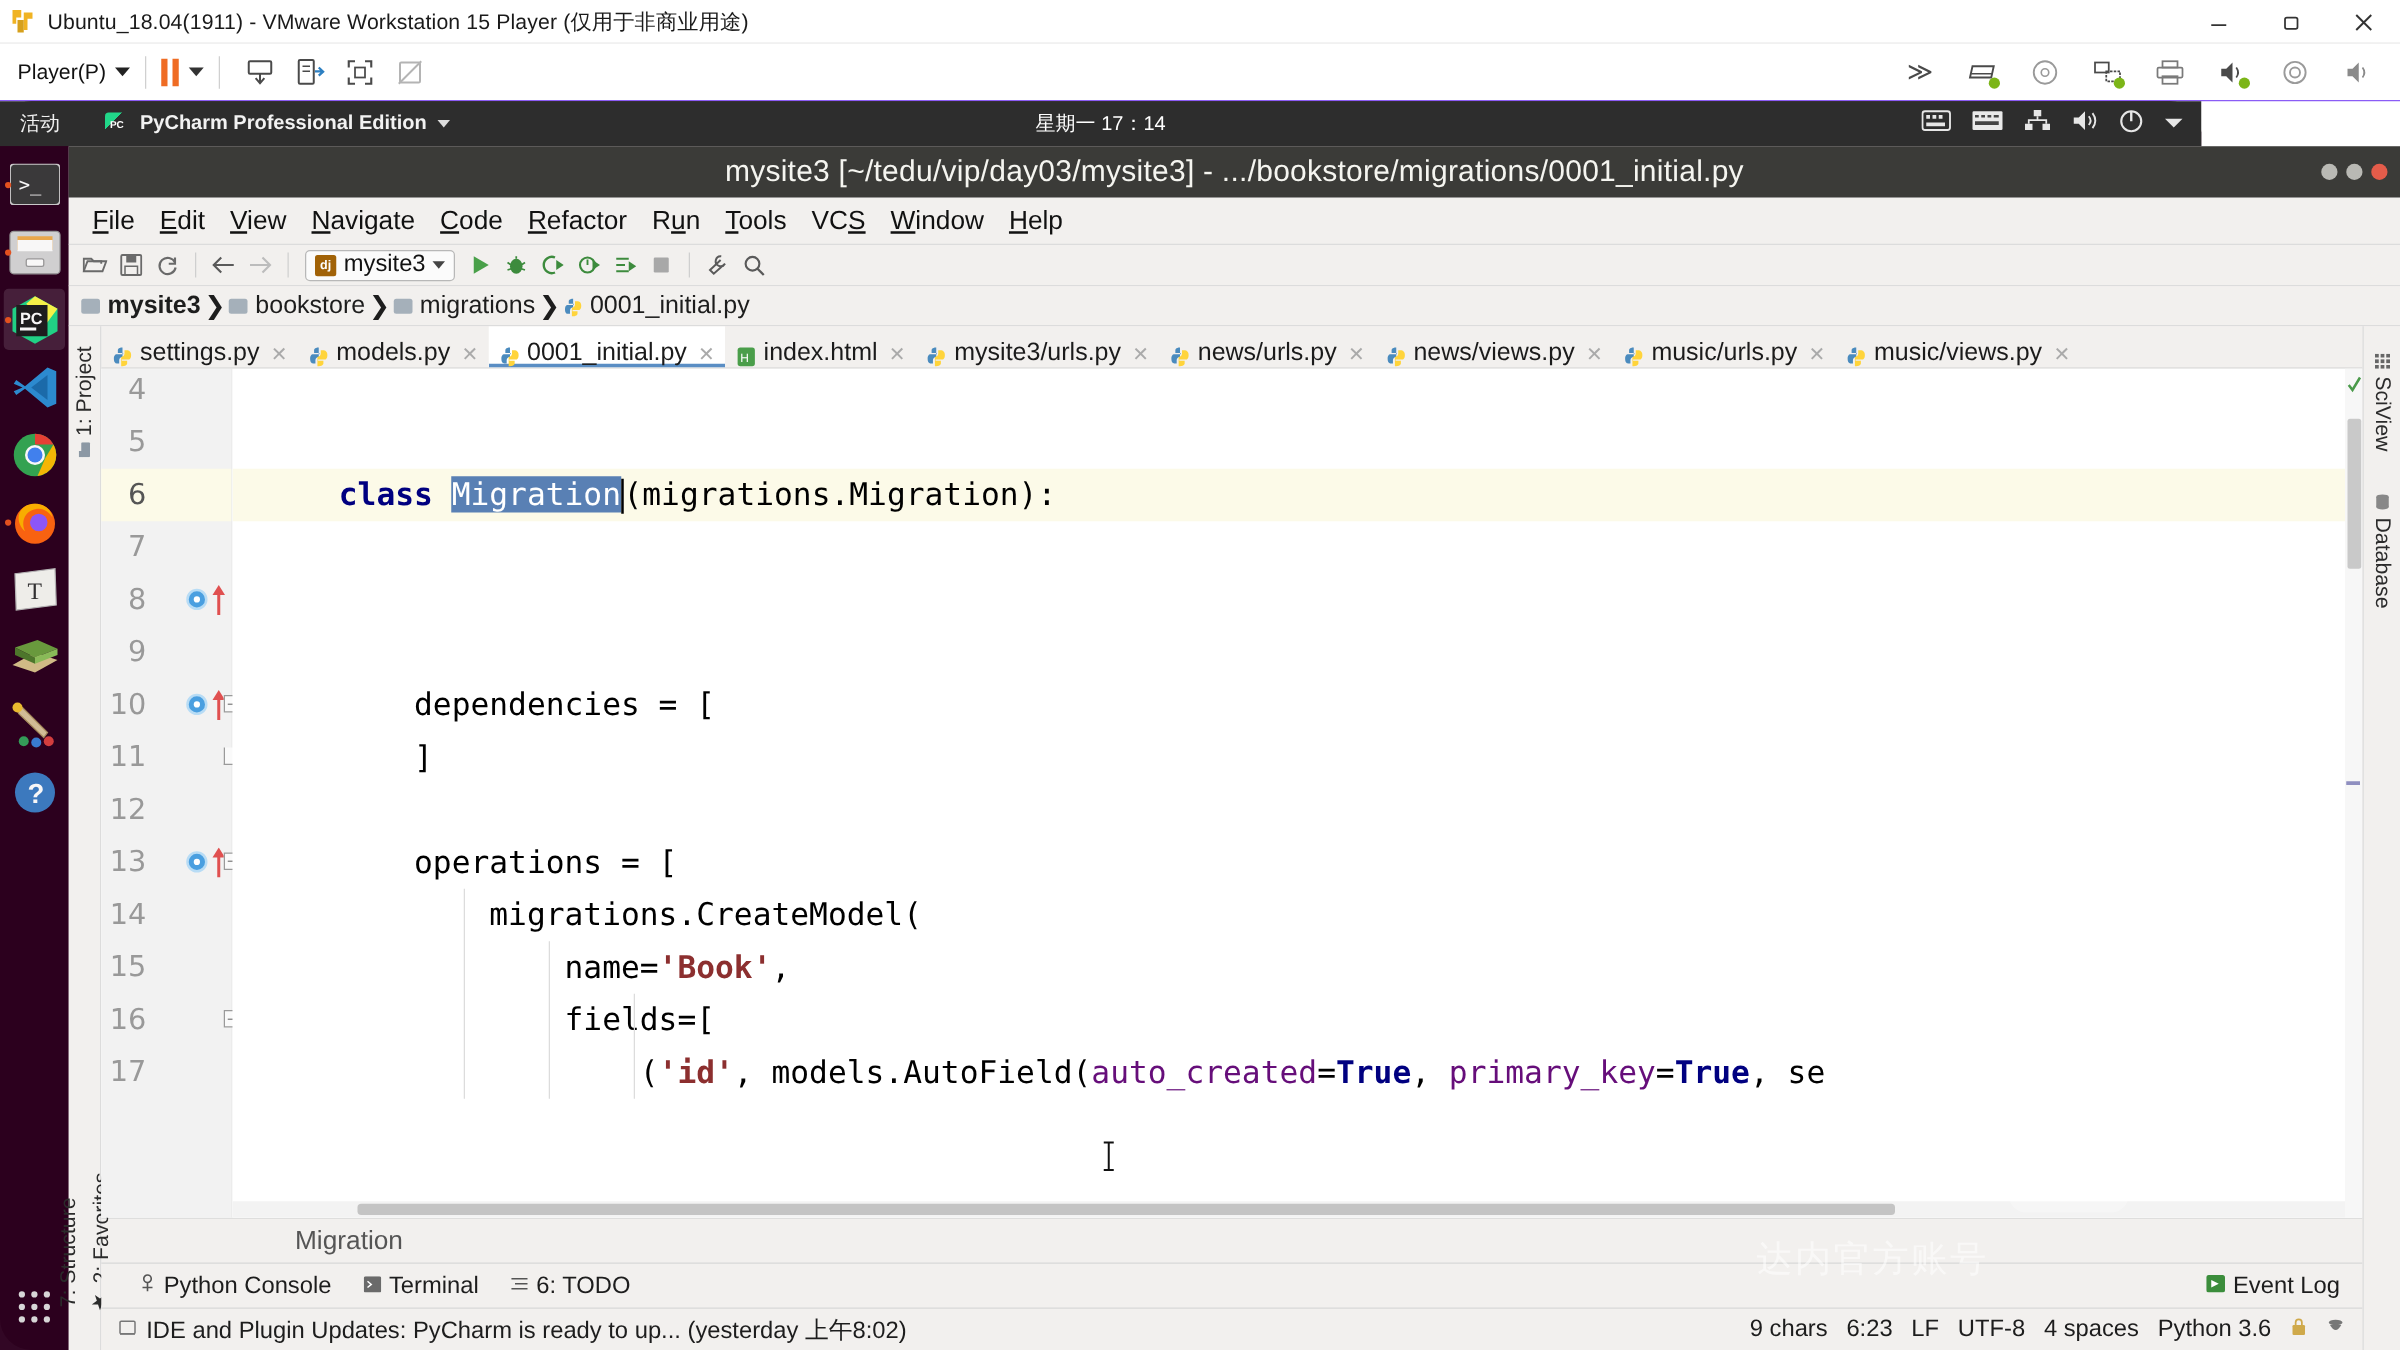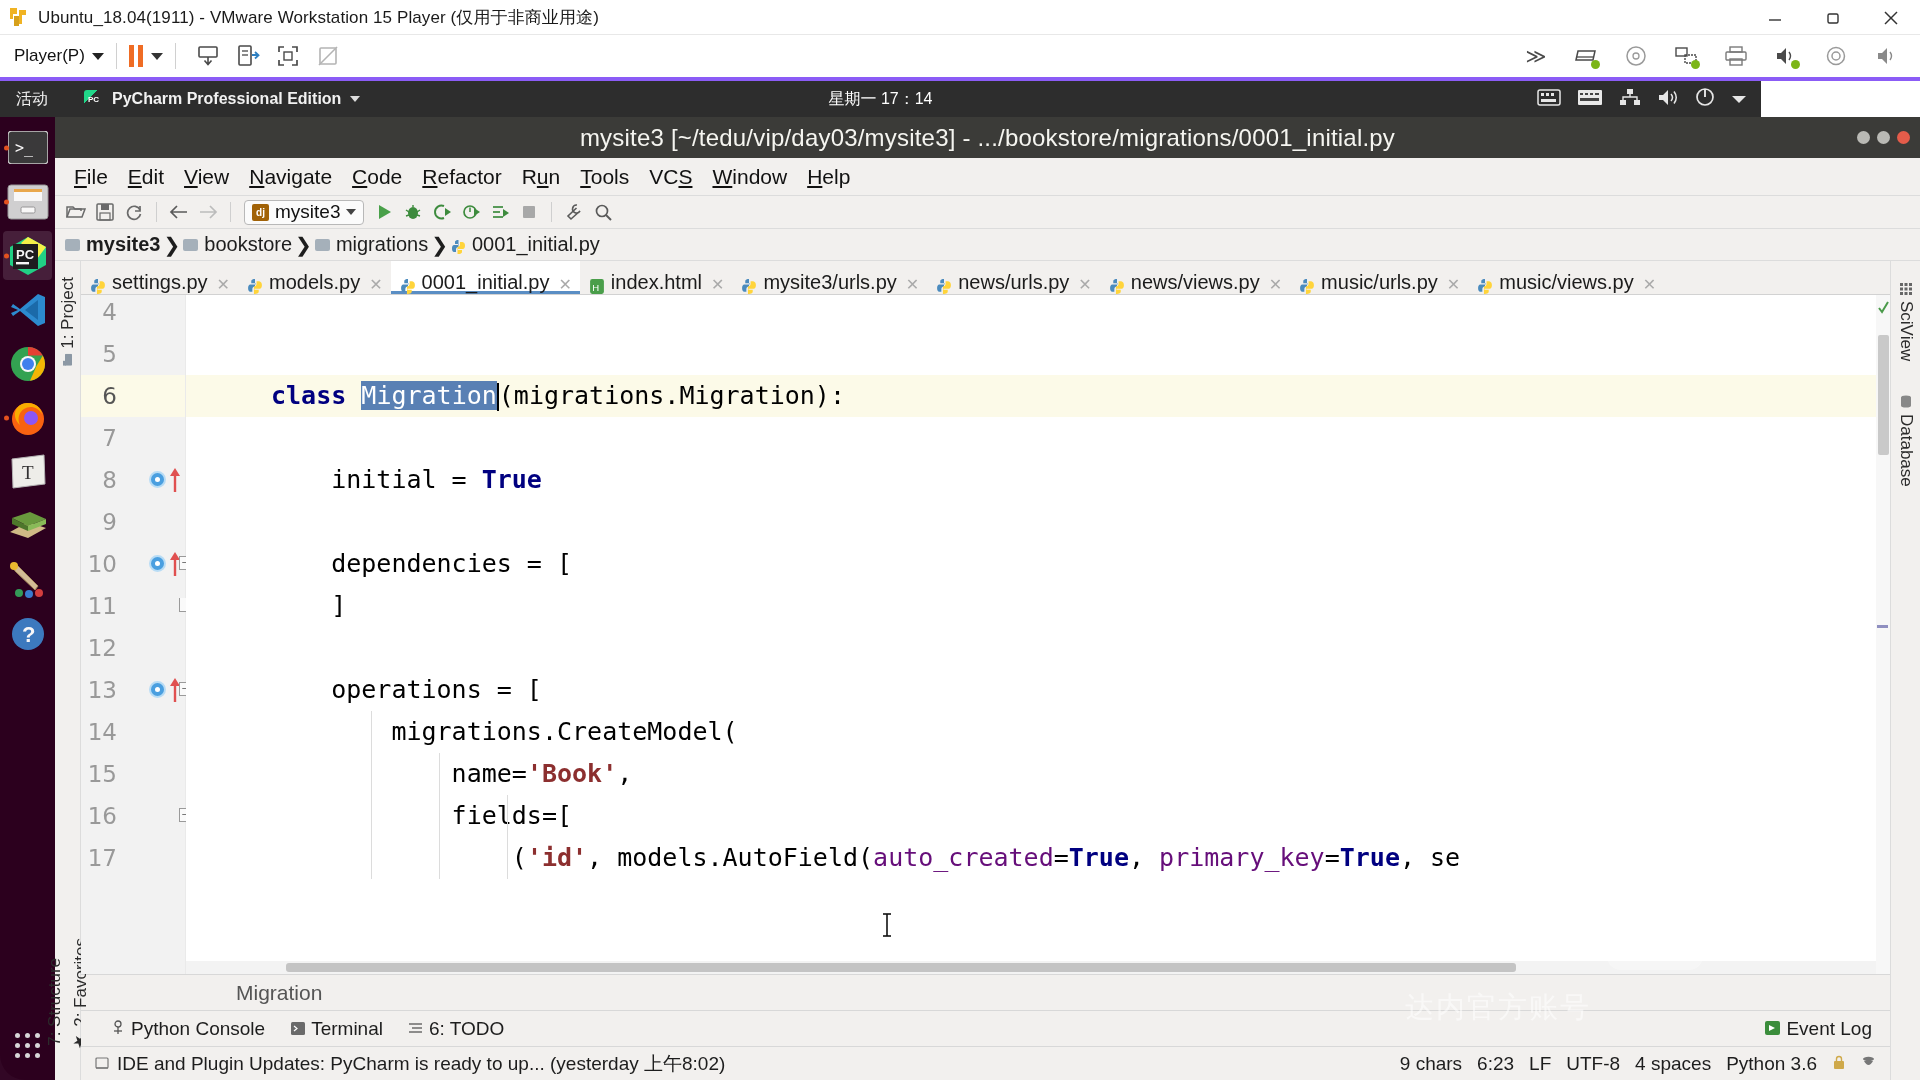--- a/index.html
+++ b/index.html
@@ -31,21 +31,21 @@
   }
   .winbtn {
     width: 58px; height: 35px; display: flex;
     align-items: center; justify-content: center;
     color: #333; font-size: 17px;
   }
   .winbtn:last-child { font-size: 21px; }
 
   #vm-toolbar {
     height: 46px; background: #ffffff;
-    border-bottom: 4px solid #8b5cf6;
+    border-bottom: 1px solid #8b5cf6;
     display: flex; align-items: center; position: relative;
   }
   #player-menu {
     display: flex; align-items: center; gap: 7px;
     margin-left: 14px; font-size: 17px; color: #111;
   }
   .tri-down {
     width: 0; height: 0;
     border-left: 6px solid transparent;
     border-right: 6px solid transparent;
@@ -810,21 +810,20 @@
               <div class="ln" style="top: 500px;">16</div>
               <div class="fold" style="top: 513px; left: 98px;">–</div>
               <div class="ln" style="top: 542px;">17</div>
             </div>
           <div id="code-pane">
               <div class="code-line" style="top: -4px; padding-left: 85px;"></div>
               <div class="code-line" style="top: 38px; padding-left: 85px;"></div>
               <div class="hl-row" style="top: 80px;"></div>
               <div class="code-line" style="top: 80px; padding-left: 85px;"><span class="kw">class</span> <span class="cls-sel">Migration</span><span class="caret"></span>(migrations.Migration):</div>
               <div class="code-line" style="top: 122px; padding-left: 85px;"></div>
-              <div class="code-line" style="top: 164px; padding-left: 85px;">    initial = <span class="kw">True</span></div>
               <div class="code-line" style="top: 206px; padding-left: 85px;"></div>
               <div class="code-line" style="top: 248px; padding-left: 85px;">    dependencies = [</div>
               <div class="code-line" style="top: 290px; padding-left: 85px;">    ]</div>
               <div class="code-line" style="top: 332px; padding-left: 85px;"></div>
               <div class="code-line" style="top: 374px; padding-left: 85px;">    operations = [</div>
               <div class="code-line" style="top: 416px; padding-left: 85px;">        migrations.CreateModel(</div>
               <div class="code-line" style="top: 458px; padding-left: 85px;">            name=<span class="str">'Book'</span>,</div>
               <div class="code-line" style="top: 500px; padding-left: 85px;">            fields=[</div>
               <div class="code-line" style="top: 542px; padding-left: 85px;">                (<span class="str">'id'</span>, models.AutoField(<span class="kwarg">auto_created</span>=<span class="kw">True</span>, <span class="kwarg">primary_key</span>=<span class="kw">True</span>, se</div>
               <div style="position: absolute; left: 185px; top: 416px; width: 1px; height: 168px; background: rgb(220, 220, 220);"></div>

